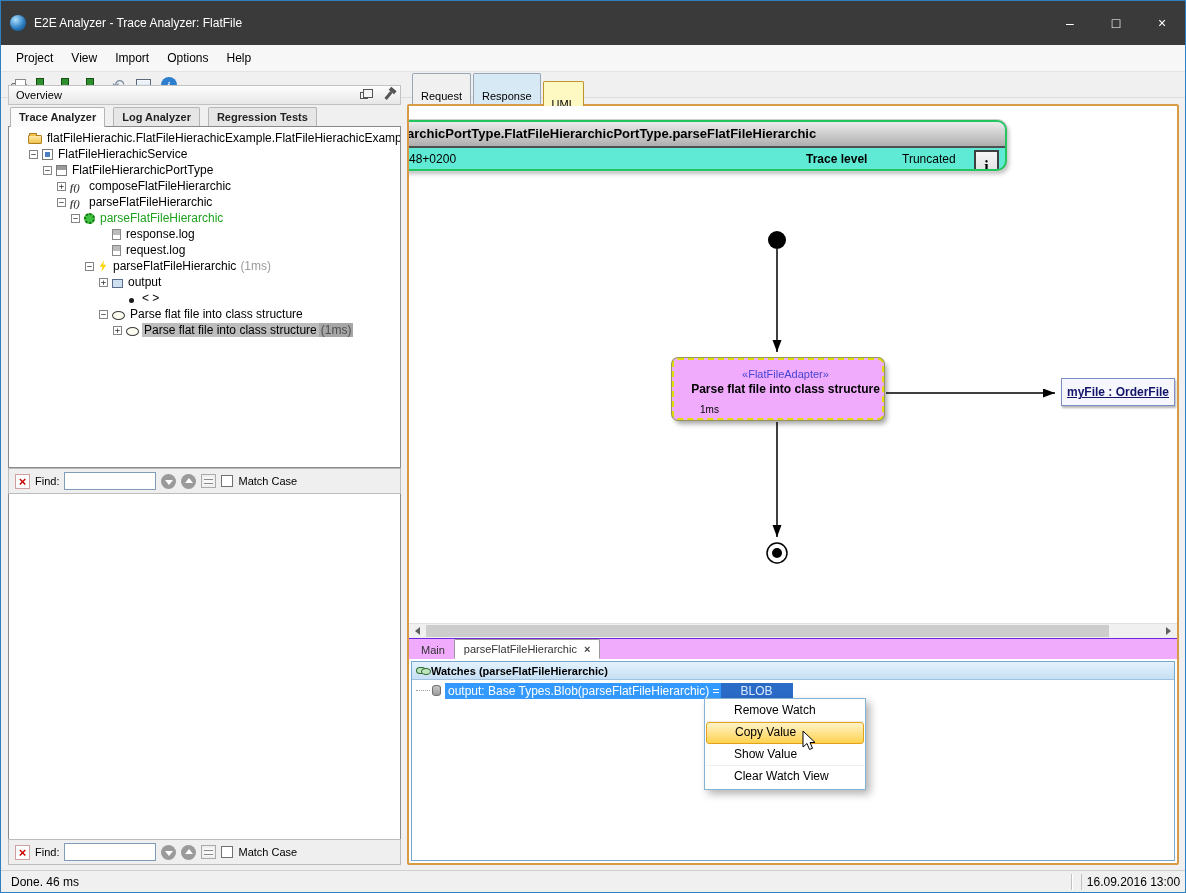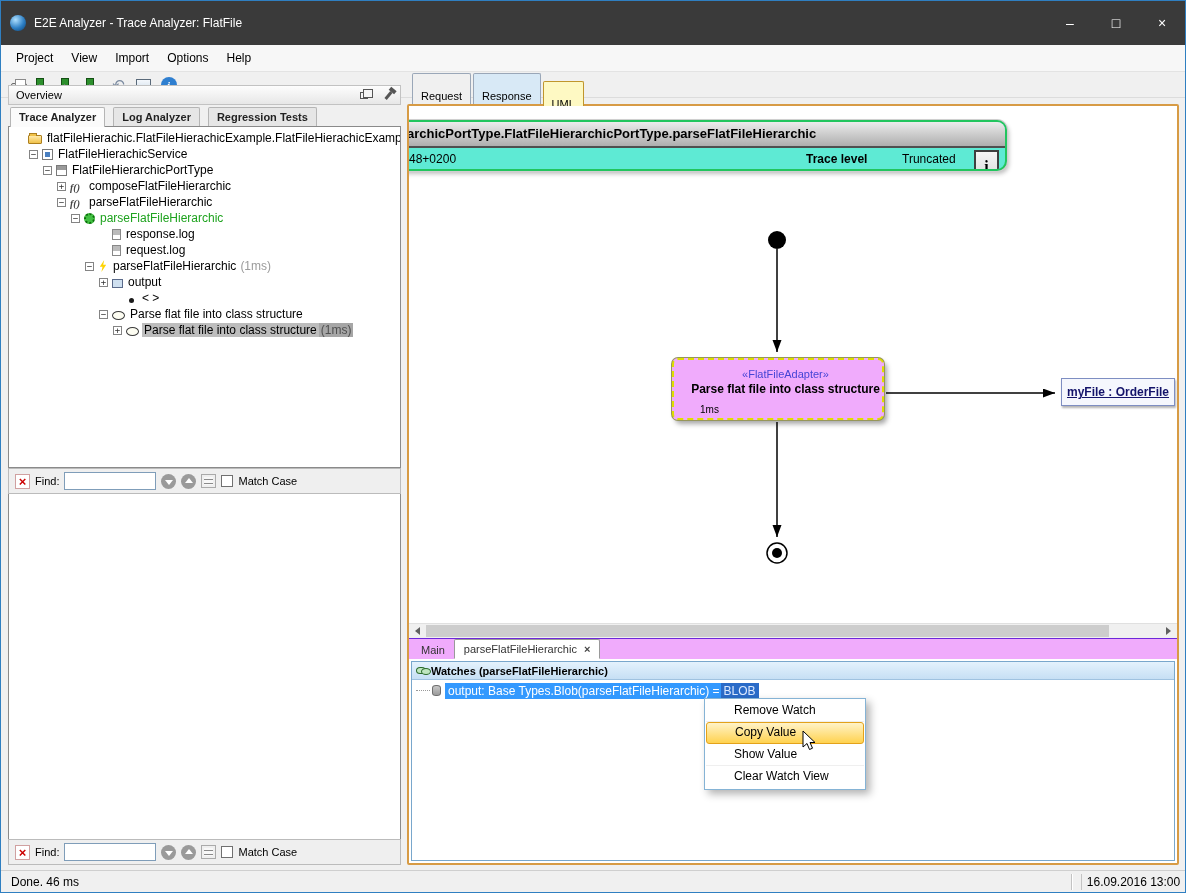--- a/index.html
+++ b/index.html
@@ -138,21 +138,21 @@
   .watches { flex:1; margin:2px; border:1px solid #79a7cc; display:flex; flex-direction:column; overflow:hidden; }
   .watches-header { height:18px; flex:none; background:linear-gradient(#e4f2fd,#c6dff4); border-bottom:1px solid #9fc2e0;
     display:flex; align-items:center; gap:5px; padding-left:4px; font-weight:bold; font-size:11px; }
   .ic-watch { width:10px; height:7px; border:1px solid #2a6a2a; border-radius:50% / 60%; background:#bfe6bf; position:relative; }
   .ic-watch::after { content:""; position:absolute; right:-6px; top:0; width:8px; height:5px; border:1px solid #2a6a2a; border-radius:50%; background:#bfe6bf; }
   .watches-body { flex:1; background:#fff; position:relative; font-size:12px; }
   .watch-row { display:flex; align-items:center; height:17px; margin-top:2px; white-space:nowrap; }
   .guide { width:14px; border-top:1px dotted #999; margin:0 2px 0 4px; }
   .ic-db { width:9px; height:11px; background:linear-gradient(#c9c9c9,#9a9a9a); border:1px solid #6e6e6e; border-radius:4px/3px; margin-right:4px; flex:none; }
   .wsel { background:#3399fe; color:#fff; padding:1px 1px 1px 3px; }
-  .wblob { background:#2a6bc8; color:#dbe9ff; padding:1px 3px; }
+  .wblob { background:#2a6bc8; color:#dbe9ff; padding:1px 20px; }
 
   
   .ctx-menu { position:absolute; left:703px; top:697px; width:162px; background:#fff; border:1px solid #85b3d5;
     box-shadow:4px 4px 8px rgba(0,0,0,.3); z-index:50; padding:1px; }
   .ctx-item { height:22px; line-height:20px; padding-left:28px; font-size:12px; border-bottom:1px solid #efefef; }
   .ctx-item:last-child { border-bottom:none; }
   .ctx-item.highlighted { background:linear-gradient(#fff3c8,#ffd24f); border:1px solid #e3a21a; border-radius:3px; line-height:18px; }
   .cursor-svg { position:absolute; left:801px; top:729px; z-index:60; }
 
   

